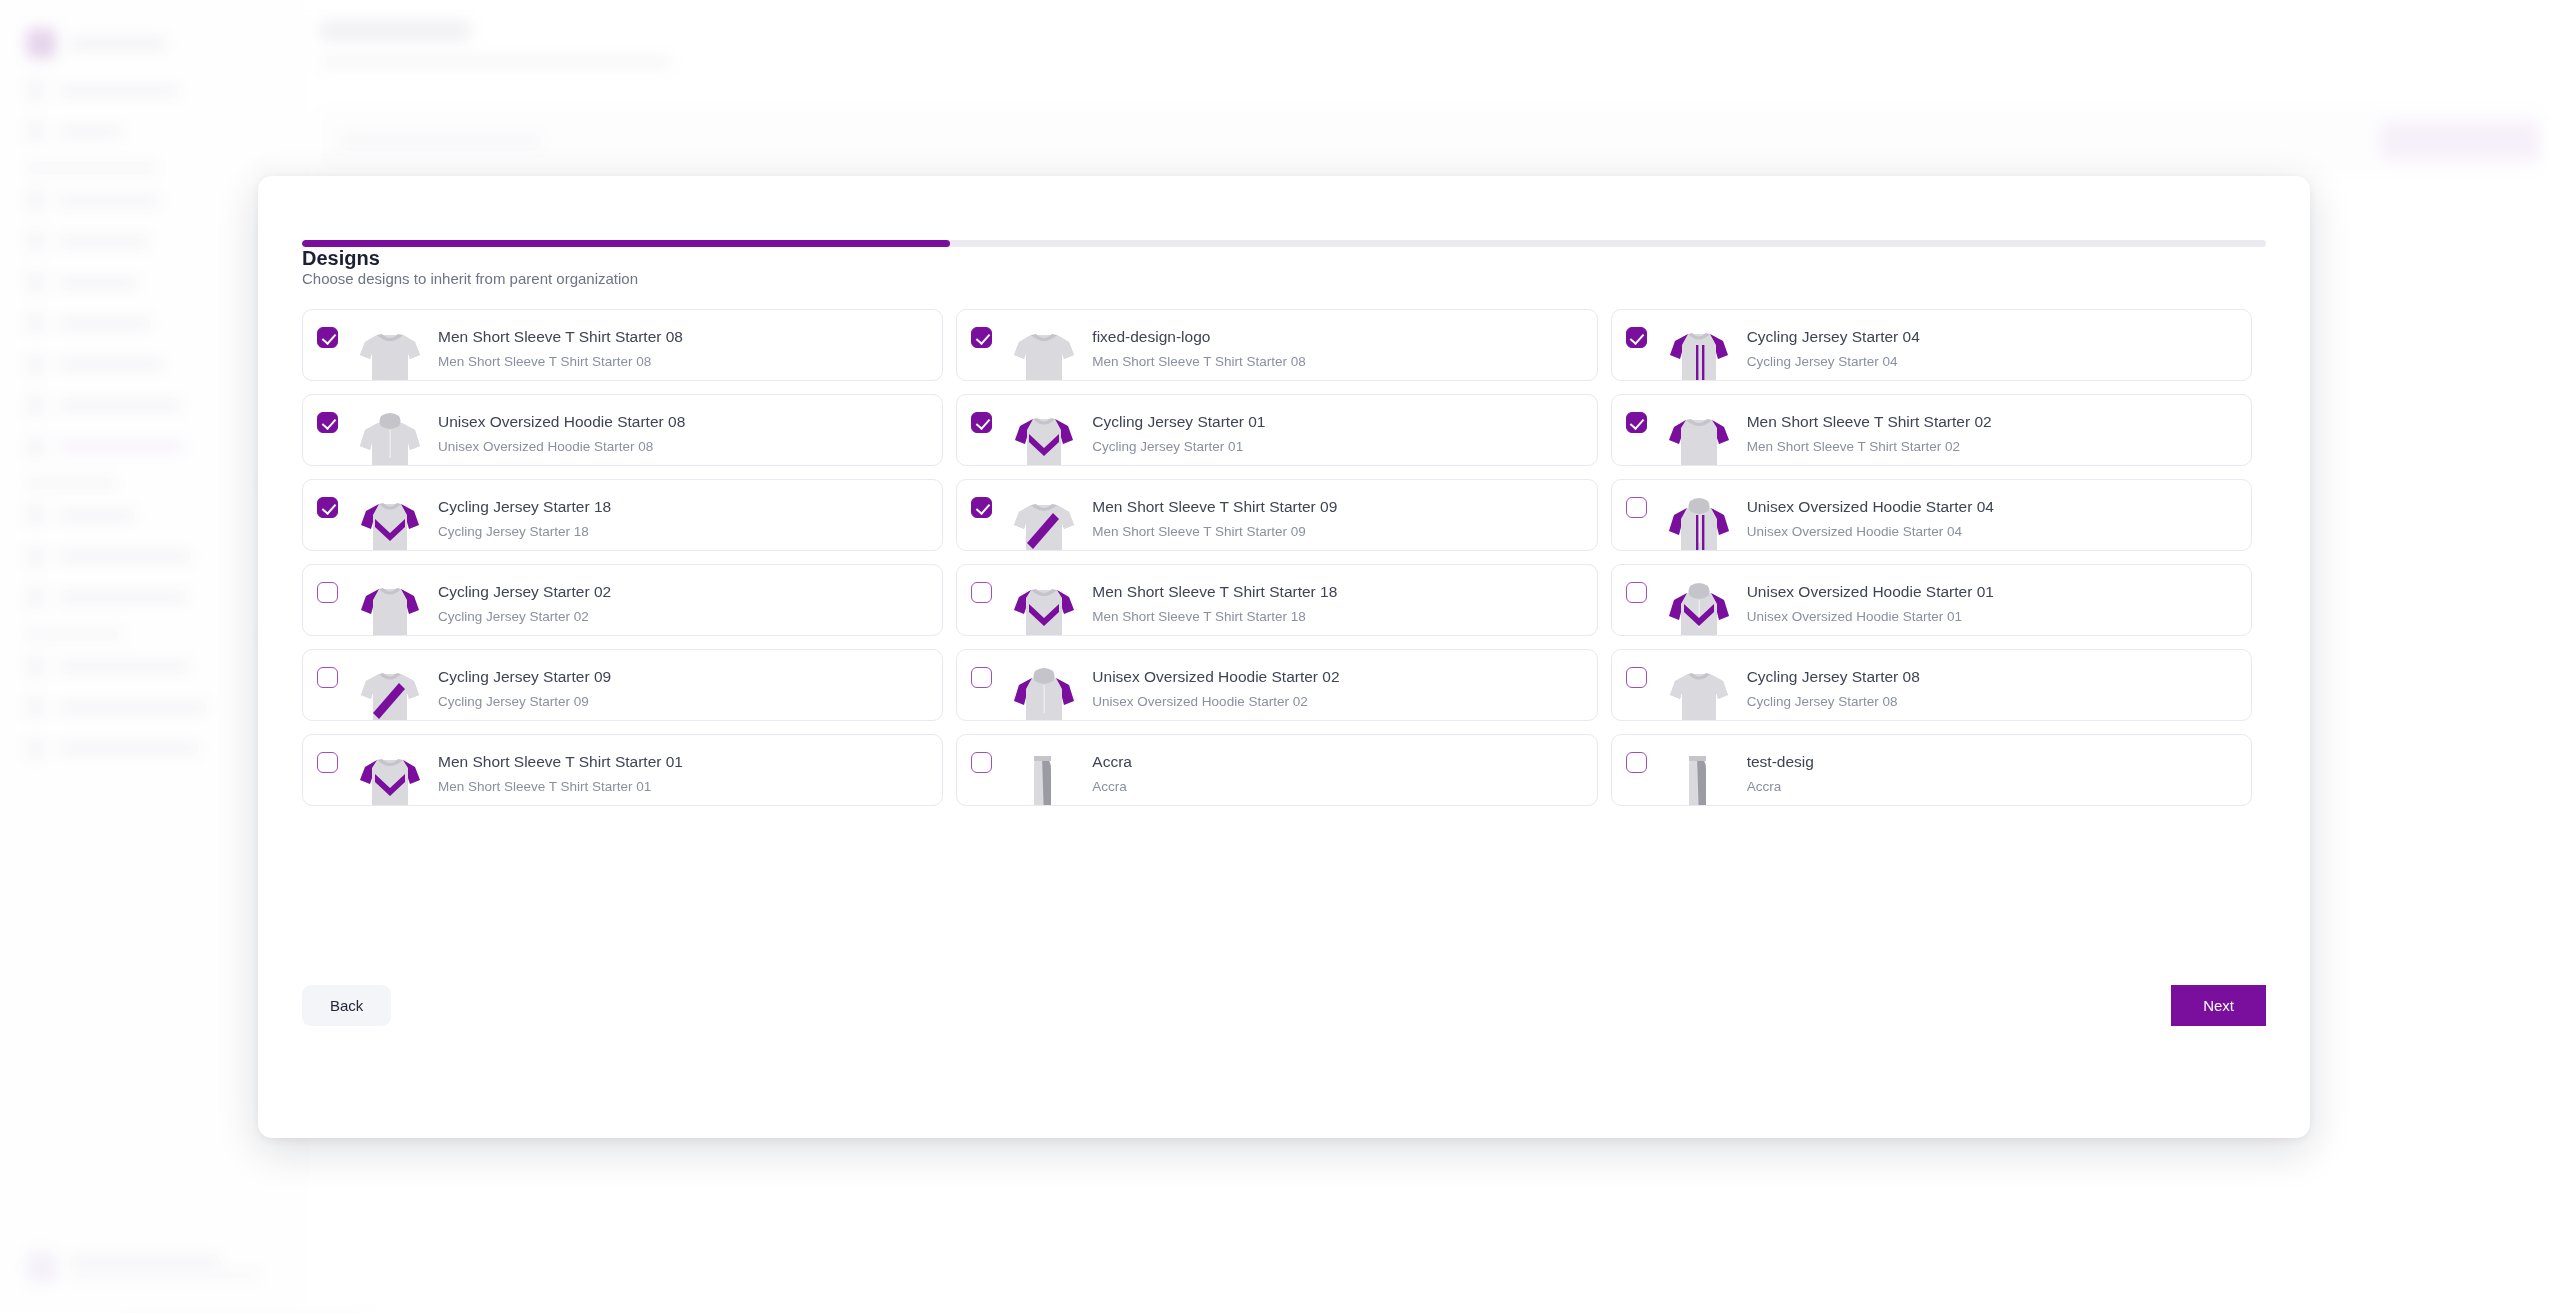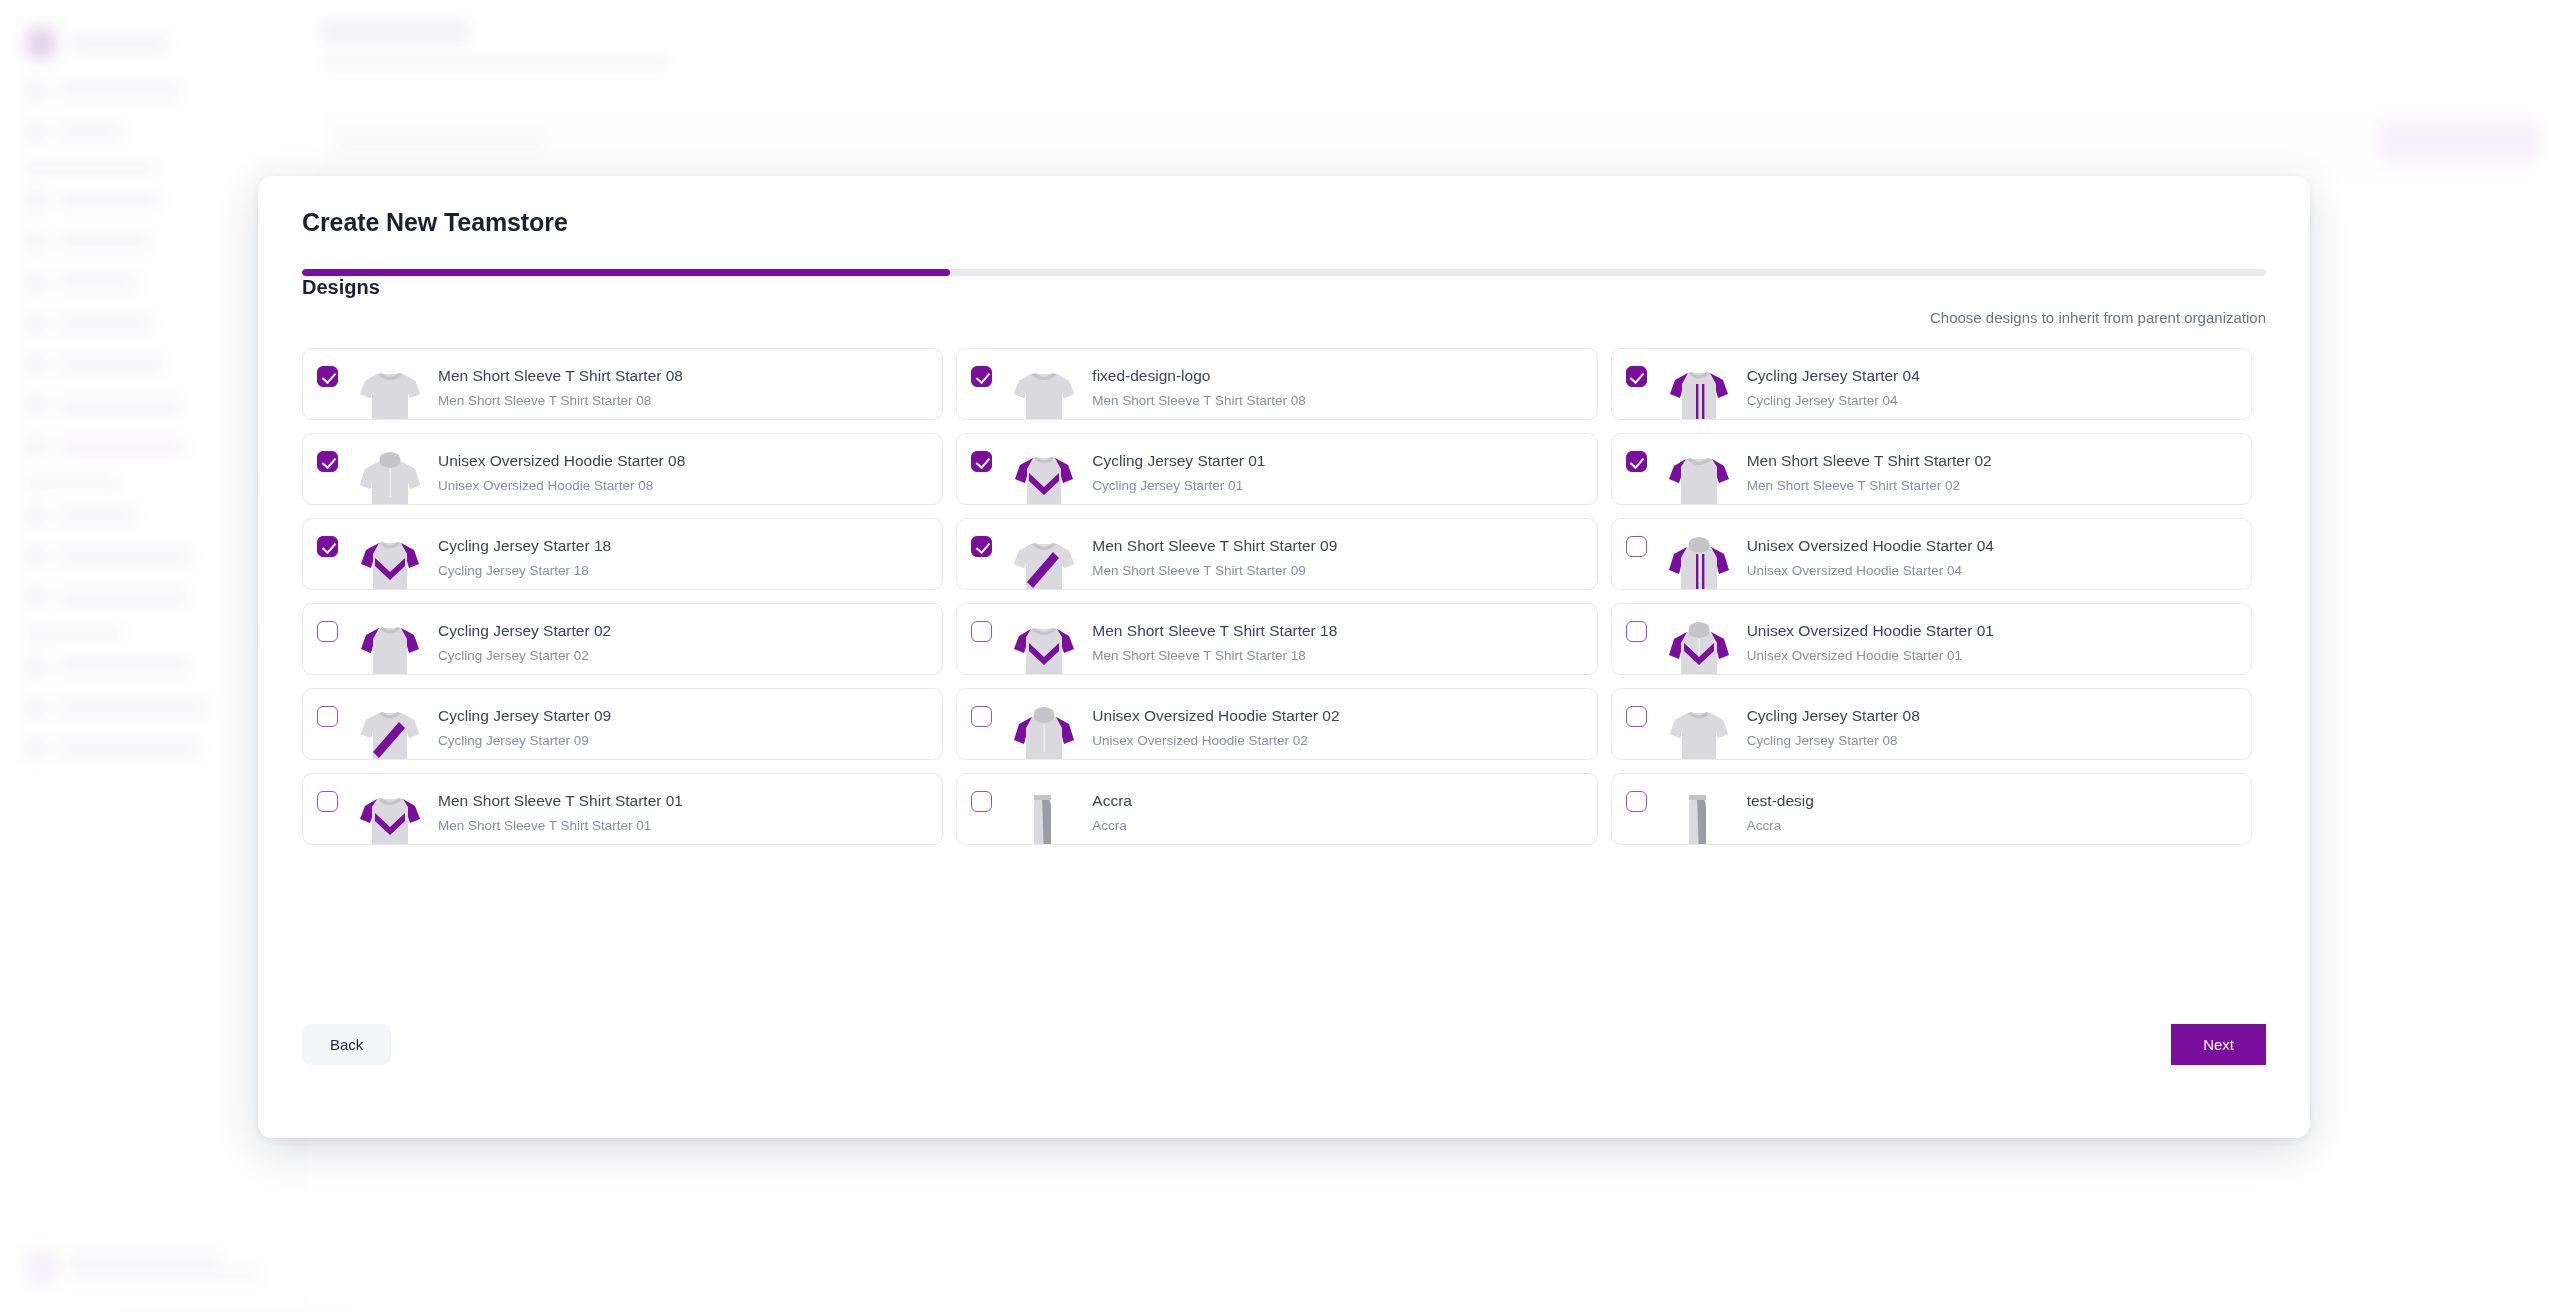--- a/index.html
+++ b/index.html
@@ -76,21 +76,21 @@
     letter-spacing: -.1px;
   }
   #progress-track {
     margin-top: 32px;
     height: 7px; width: 100%;
     background: #eceaf1; border-radius: 4px; overflow: hidden;
   }
   #progress-fill { height: 100%; background: #7a0f9e; border-radius: 4px; }
 
   #step-heading { font-size: 20px; font-weight: bold; color: #1b2034; }
-  #step-sub { margin-top: 10px; font-size: 15px; color: #6e7385; text-align: right; }
+  #step-sub { font-size: 15px; color: #6e7385; }
 
   
   #grid-scroll {
     margin-top: 22px;
     height: 654px;
     overflow-y: scroll;
     overflow-x: hidden;
     padding-right: 14px;
   }
   #grid-scroll::-webkit-scrollbar { width: 12px; }
@@ -265,21 +265,20 @@
       <div id="bg-search"></div>
     </div>
     <div id="bg-add-btn"></div>
   </div>
 </div>
 
 <div id="modal-overlay"></div>
 
 <div id="modal">
 
-  <div id="modal-title">Create New Teamstore</div>
 
   <div id="progress-track">
     <div id="progress-fill" style="width: 33%; background: rgb(122, 15, 158);"></div>
   </div>
 
   <div id="step-heading">Designs</div>
   <div id="step-sub">Choose designs to inherit from parent organization</div>
 
   <div id="grid-scroll">
     <div id="design-grid">

